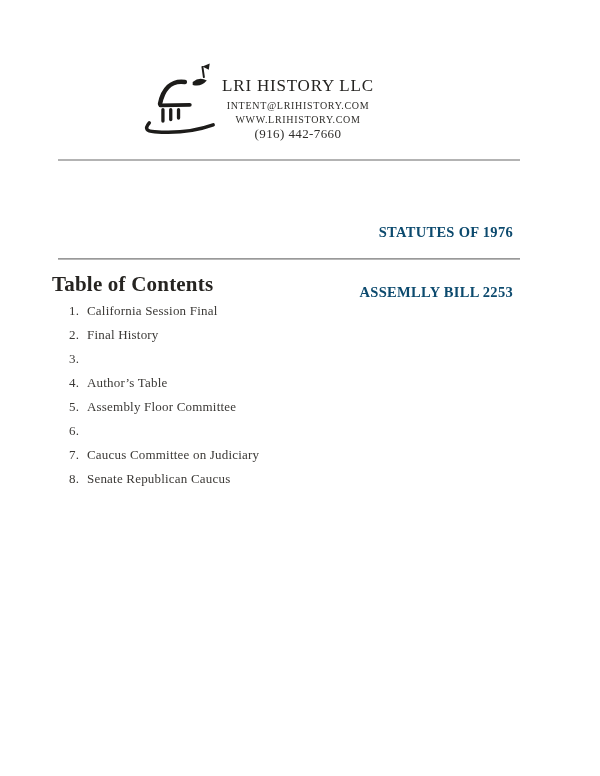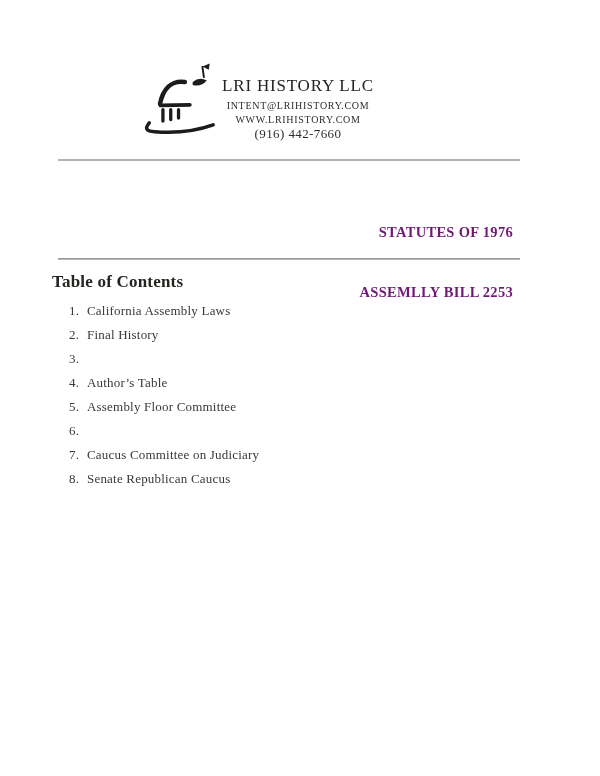--- a/index.html
+++ b/index.html
@@ -68,30 +68,30 @@
   
   .reference {
     position: absolute;
     top: 182px;
     right: 87px;
     text-align: right;
     font-weight: bold;
     font-size: 14.5px;
     line-height: 20px;
     letter-spacing: 0.3px;
-    color: #701a75;
+    color: #0c4a6e;
     white-space: pre;
   }
 
   
   .toc-title {
     position: absolute;
     left: 52px;
     top: 272px;
-    font-size: 17px;
+    font-size: 21px;
     font-weight: bold;
     color: #262421;
     letter-spacing: 0.2px;
   }
   .toc-list {
     position: absolute;
     left: 69px;
     top: 303px;
     margin: 0;
     padding: 0;
@@ -153,21 +153,21 @@
     <div>ASSEMLLY BILL 2253</div>
   </div>
 
   <div class="rule-bottom"></div>
 
   <div class="toc-title">Table of Contents</div>
 
   <ol class="toc-list">
     <li class="toc-item">
       <span class="toc-num">1.</span>
-      <span class="toc-label">California Assembly Laws</span>
+      <span class="toc-label">California Session Final</span>
     </li>
     <li class="toc-item">
       <span class="toc-num">2.</span>
       <span class="toc-label">Final History</span>
     </li>
     <li class="toc-item">
       <span class="toc-num">3.</span>
     </li>
     <li class="toc-item">
       <span class="toc-num">4.</span>

